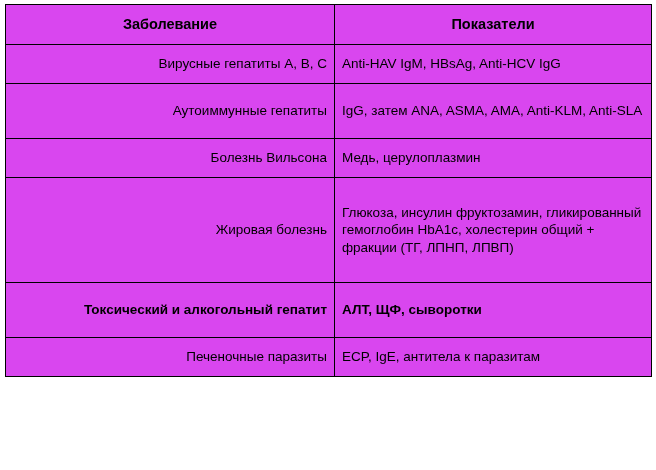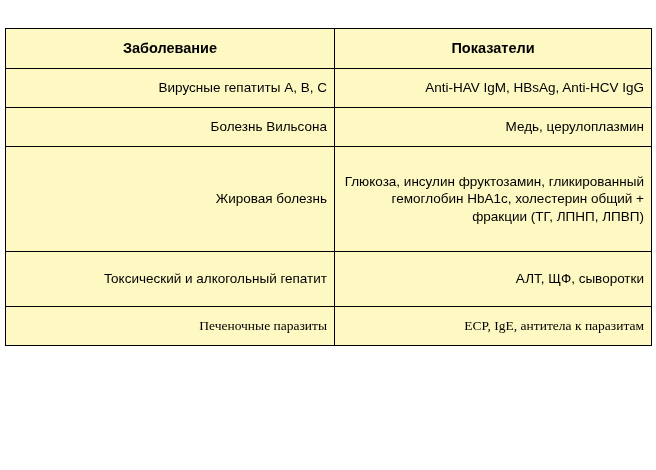--- a/index.html
+++ b/index.html
@@ -17,52 +17,51 @@
   .sheet {
     width: 656px;
     height: 470px;
     box-sizing: border-box;
     padding: 4px 5px 4px 5px;
   }
   table.dx {
     border-collapse: collapse;
     width: 646px;
     table-layout: fixed;
-    background: #fef9c3;
-    margin-top: 24px;
+    background: #d946ef;
   }
   table.dx td, table.dx th {
     border: 1px solid #000000;
     vertical-align: middle;
     font-size: 13.5px;
     line-height: 1.28;
     padding: 5px 7px 5px 7px;
   }
   table.dx th {
     text-align: center;
     font-weight: bold;
     font-size: 14.5px;
     padding: 6px 6px 7px 6px;
   }
   col.c1 { width: 329px; }
   col.c2 { width: 317px; }
   td.disease {
     text-align: right;
   }
   td.markers {
-    text-align: right;
+    text-align: left;
   }
   tr.r-header td, tr.r-header th { height: 26px; }
   tr.r0 td { height: 28px; }
   tr.r1 td { height: 44px; }
   tr.r2 td { height: 28px; }
   tr.r3 td { height: 28px; }
   tr.r4 td { height: 94px; }
-  tr.r5 td { height: 44px; }
-  tr.r6 td { height: 28px; font-family: Liberation Serif, serif; }
+  tr.r5 td { height: 44px; font-weight: bold; }
+  tr.r6 td { height: 28px; }
   tr.r7 td { height: 28px; }
 </style>
 </head>
 <body>
 
 <div class="sheet">
   <table class="dx">
     <colgroup>
       <col class="c1">
       <col class="c2">
@@ -71,20 +70,24 @@
       <tr class="r-header">
         <th>Заболевание</th>
         <th>Показатели</th>
       </tr>
     </thead>
     <tbody>
       <tr class="r0">
         <td class="disease">Вирусные гепатиты A, B, C</td>
         <td class="markers">Anti-HAV IgM, HBsAg, Anti-HCV IgG</td>
       </tr>
+      <tr class="r1">
+        <td class="disease">Аутоиммунные гепатиты</td>
+        <td class="markers">IgG, затем ANA, ASMA, AMA, Anti-KLM, Anti-SLA</td>
+      </tr>
       <tr class="r3">
         <td class="disease">Болезнь Вильсона</td>
         <td class="markers">Медь, церулоплазмин</td>
       </tr>
       <tr class="r4">
         <td class="disease">Жировая болезнь</td>
         <td class="markers">Глюкоза, инсулин фруктозамин, гликированный гемоглобин HbA1c, холестерин общий + фракции (ТГ, ЛПНП, ЛПВП)</td>
       </tr>
       <tr class="r5">
         <td class="disease">Токсический и  алкогольный гепатит</td>

